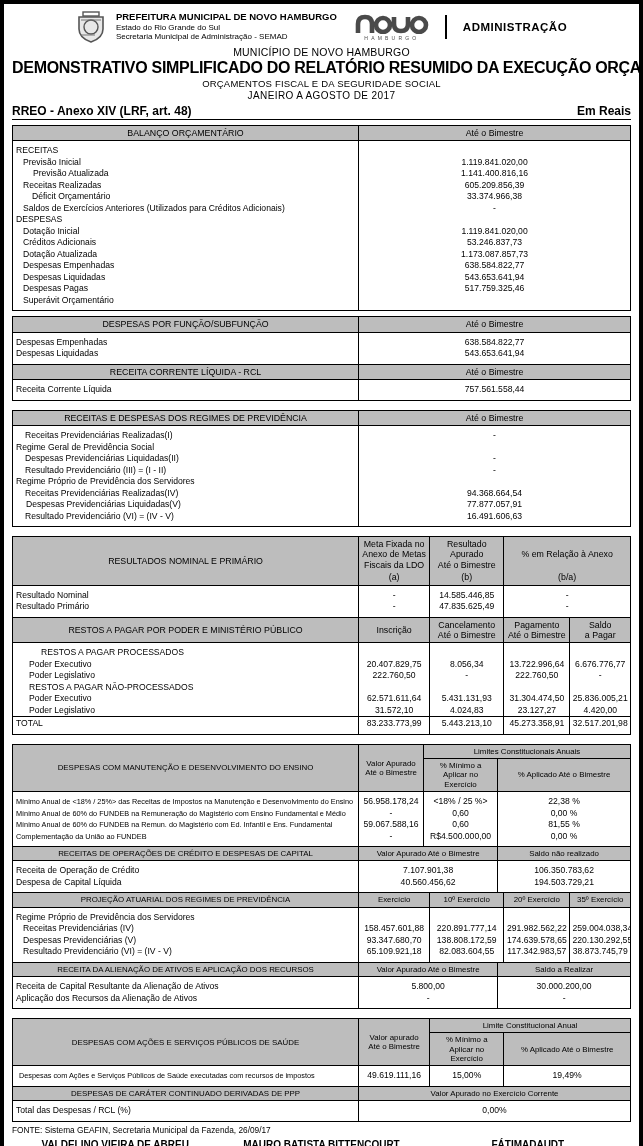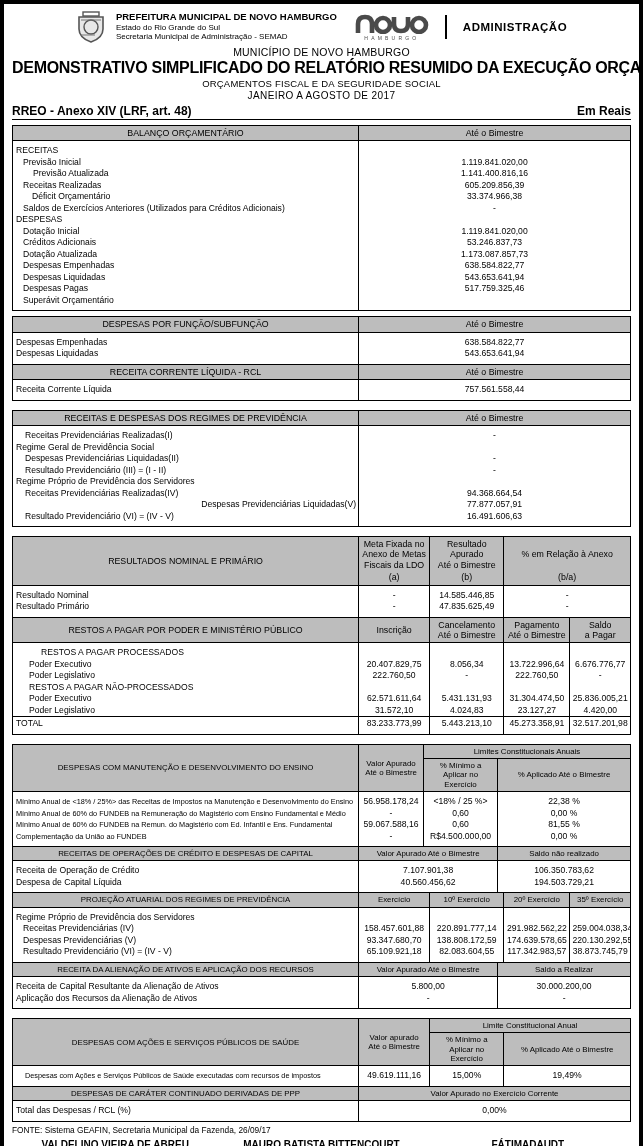--- a/index.html
+++ b/index.html
@@ -234,21 +234,21 @@
           </tr>
           <tr>
             <td class="lbl" style="padding-left: 3px;">Regime Próprio de Previdência dos Servidores</td>
             <td class="num"></td>
           </tr>
           <tr>
             <td class="lbl" style="padding-left: 12px;">Receitas Previdenciárias Realizadas(IV)</td>
             <td class="num">94.368.664,54</td>
           </tr>
           <tr>
-            <td class="lbl" style="padding-left: 13px; text-align: right;">Despesas Previdenciárias Liquidadas(V)</td>
+            <td class="lbl" style="padding-left: 13px;">Despesas Previdenciárias Liquidadas(V)</td>
             <td class="num">77.877.057,91</td>
           </tr>
           <tr>
             <td class="lbl" style="padding-left: 12px;">Resultado Previdenciário (VI) = (IV - V)</td>
             <td class="num">16.491.606,63</td>
           </tr>
         </tbody>
       </table>
   </div>
 
@@ -531,21 +531,21 @@
             <th colspan="2" class="hd hs">Limite Constitucional Anual</th>
           </tr>
           <tr>
             <th class="hd hs">% Mínimo a
 Aplicar no Exercício</th>
             <th class="hd hs">% Aplicado Até o Bimestre</th>
           </tr>
         </thead>
         <tbody>
           <tr>
-            <td class="lbl sm" style="padding-left: 12px;">Despesas com Ações e Serviços Públicos de Saúde executadas com recursos de impostos</td>
+            <td class="lbl sm" style="padding-left: 6px;">Despesas com Ações e Serviços Públicos de Saúde executadas com recursos de impostos</td>
             <td class="num">49.619.111,16</td>
             <td class="num">15,00%</td>
             <td class="num">19,49%</td>
           </tr>
         </tbody>
       </table>
     <table>
         <colgroup>
           <col style="width: 56%;">
           <col style="width: 44%;">

